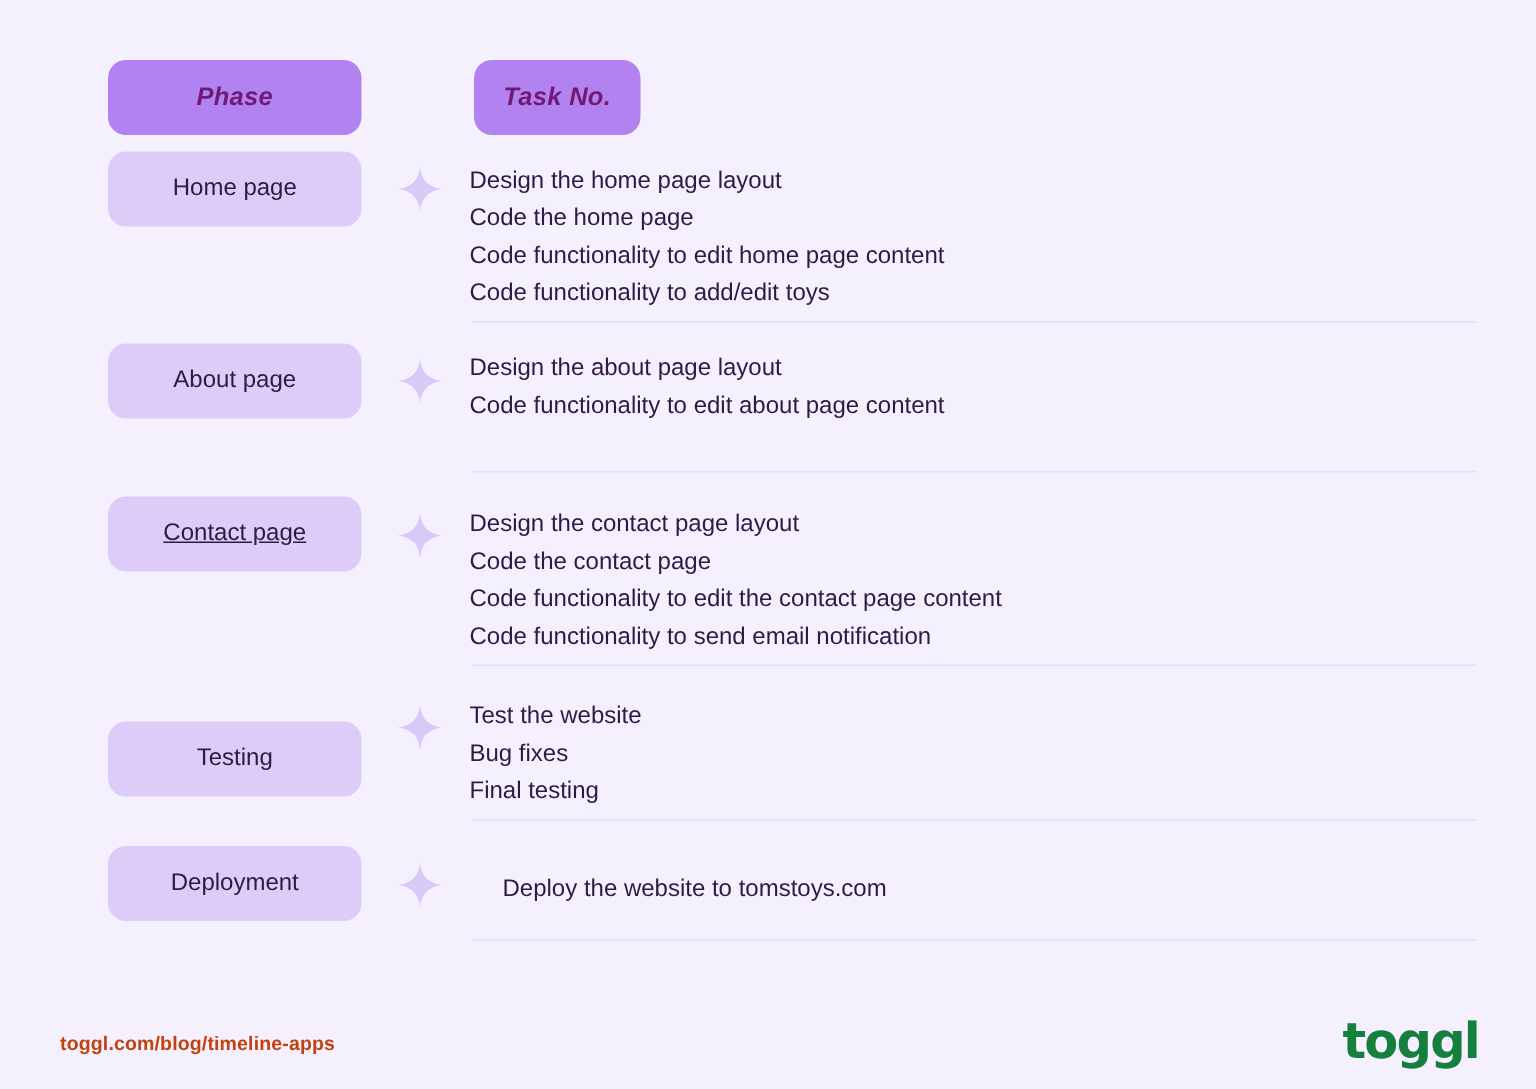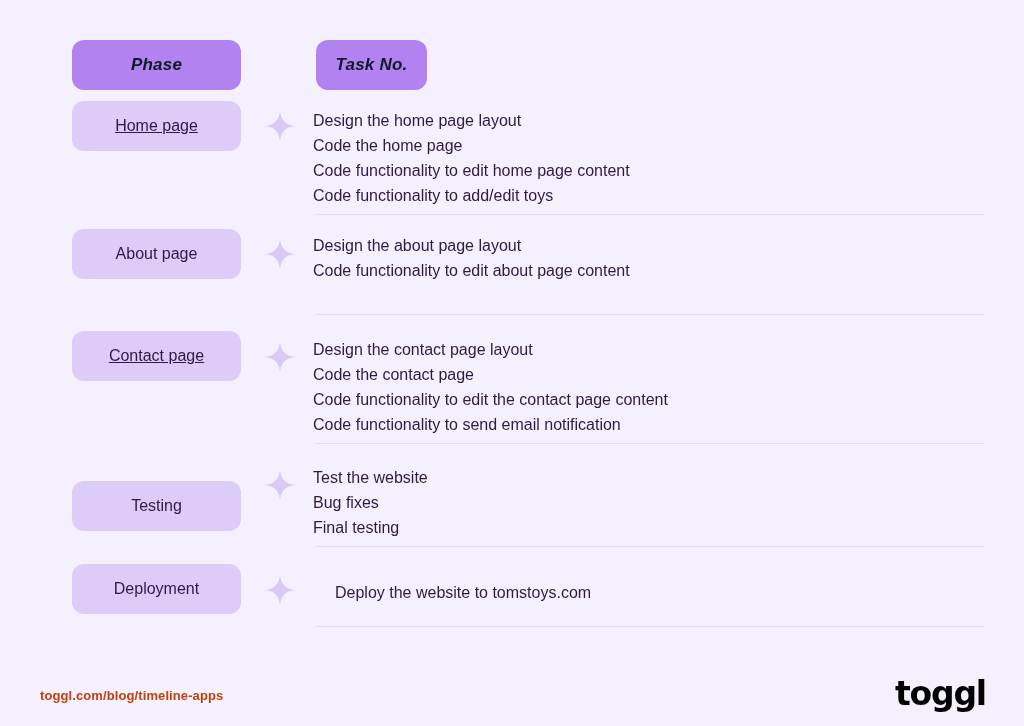--- a/index.html
+++ b/index.html
@@ -32,21 +32,21 @@
     justify-content: center;
     box-sizing: border-box;
   }
   .pill-head {
     background: #b283f0;
     height: 50px;
     font-weight: bold;
     font-style: italic;
     font-size: 17px;
     letter-spacing: 0.2px;
-    color: #0f172a;
+    color: #701a75;
   }
   .pill-phase-head {
     left: 72px;
     top: 0;
     width: 169px;
   }
   .pill-task-head {
     left: 316px;
     top: 0;
     width: 111px;
@@ -109,36 +109,36 @@
     color: #c2410c;
     letter-spacing: 0.1px;
   }
   .logo {
     position: absolute;
     right: 38px;
     top: 674px;
     font-size: 33px;
     font-weight: bold;
     letter-spacing: -1.2px;
-    color: #000000;
+    color: #15803d;
     font-family: "DejaVu Sans", sans-serif;
     margin-left: 28px;
   }
 </style>
 </head>
 <body>
 
 <div class="header-row">
   <div class="pill pill-head pill-phase-head">Phase</div>
   <div class="pill pill-head pill-task-head">Task No.</div>
 </div>
 
 <div id="rows-container">
     <div class="row">
-      <div class="phase-pill" style="top: 101px; text-decoration: underline;">Home page</div>
+      <div class="phase-pill" style="top: 101px;">Home page</div>
       <div class="sparkle" style="top: 110px;">
         <svg viewBox="0 0 32 32" width="32" height="32" aria-hidden="true">
           <path d="M16 1 C17.1 10.4 21.6 14.9 31 16 C21.6 17.1 17.1 21.6 16 31 C14.9 21.6 10.4 17.1 1 16 C10.4 14.9 14.9 10.4 16 1 Z" fill="#d9c9f7"></path>
         </svg>
       </div>
       <div class="tasks" style="top: 108px;">
         <div class="task-line">Design the home page layout</div>
         <div class="task-line">Code the home page</div>
         <div class="task-line">Code functionality to edit home page content</div>
         <div class="task-line">Code functionality to add/edit toys</div>

